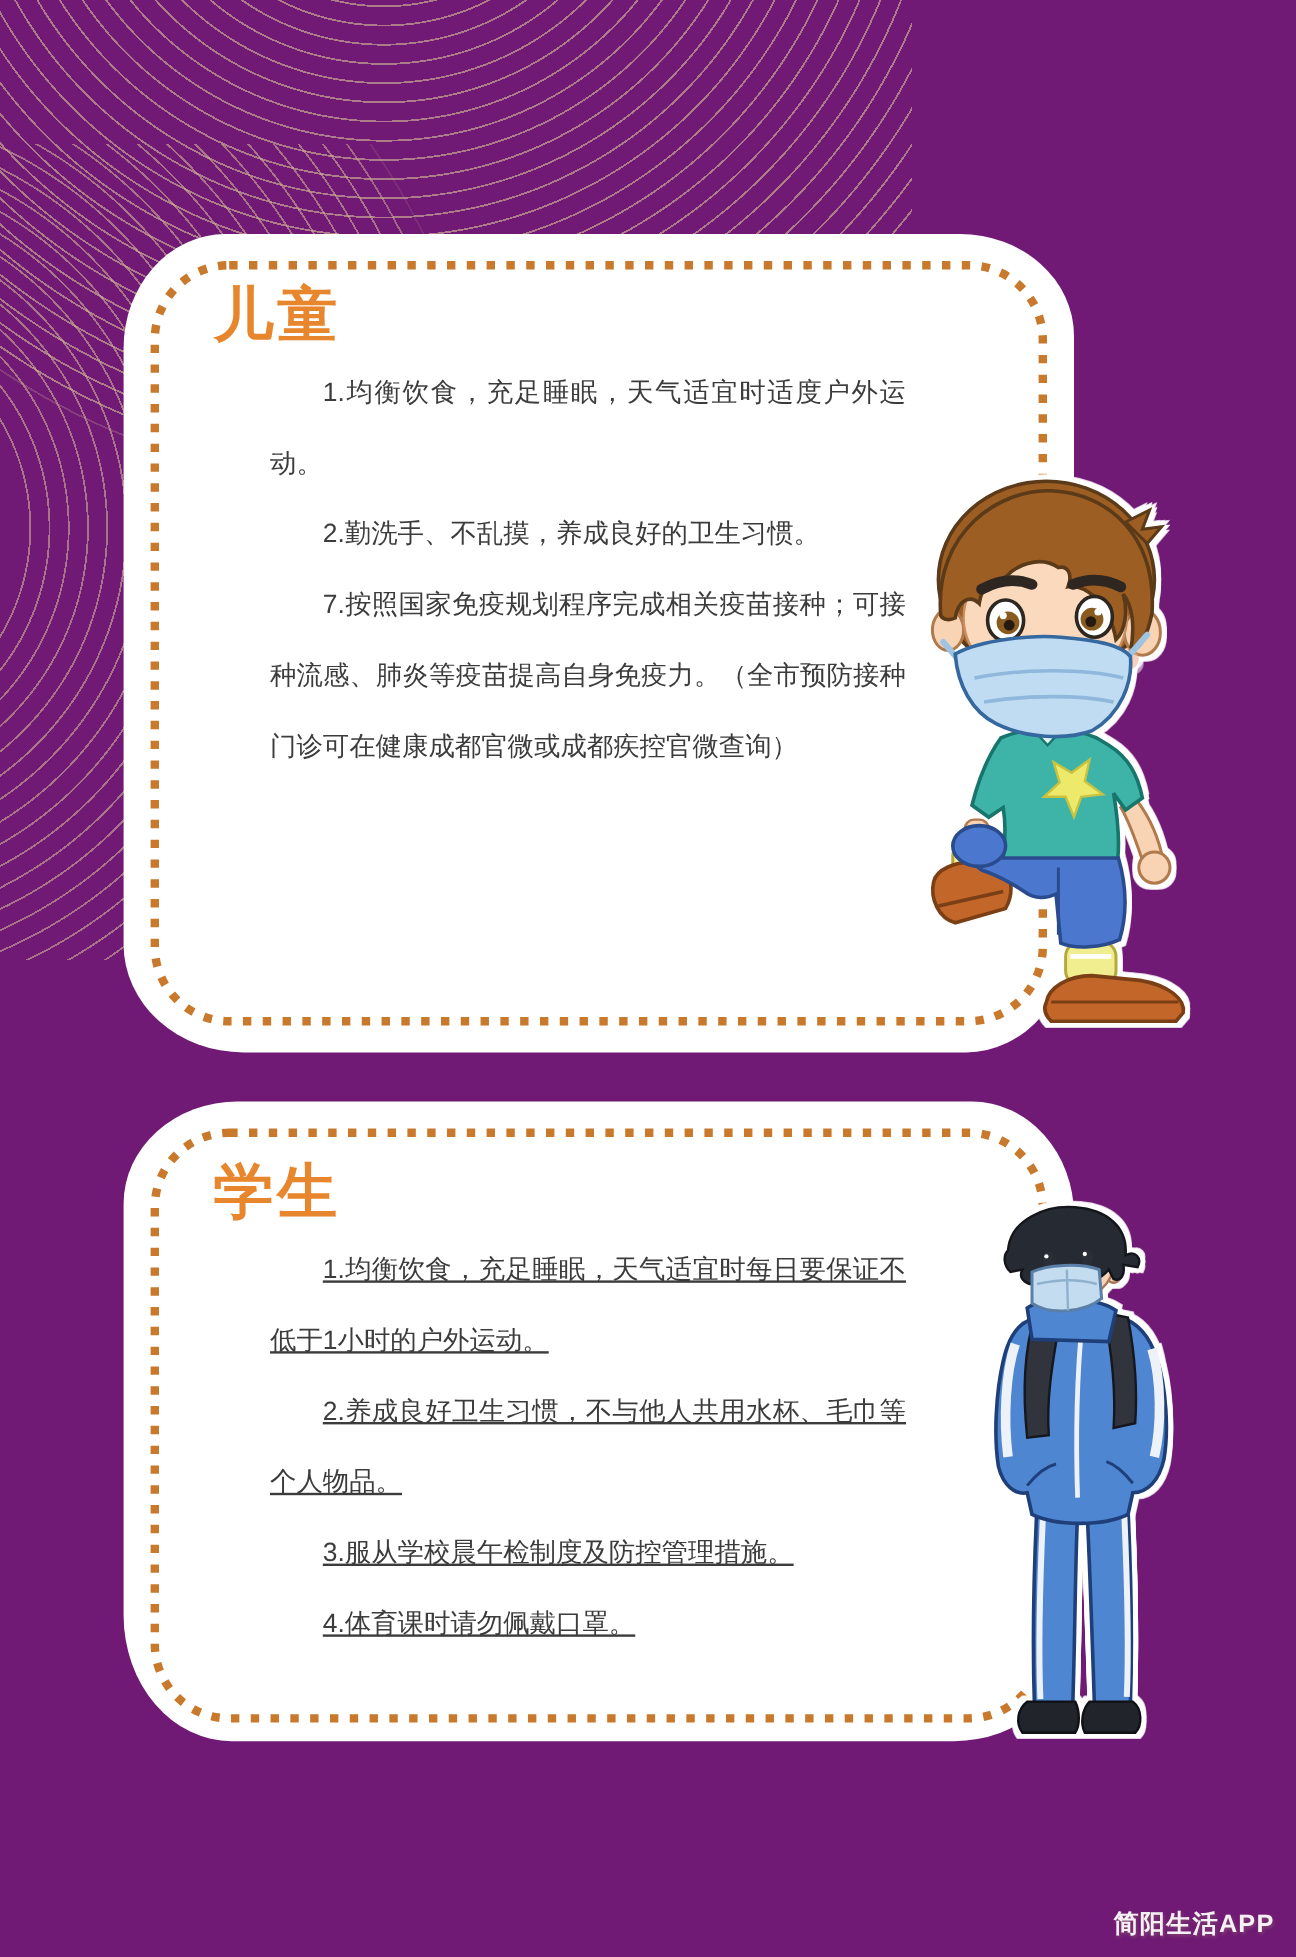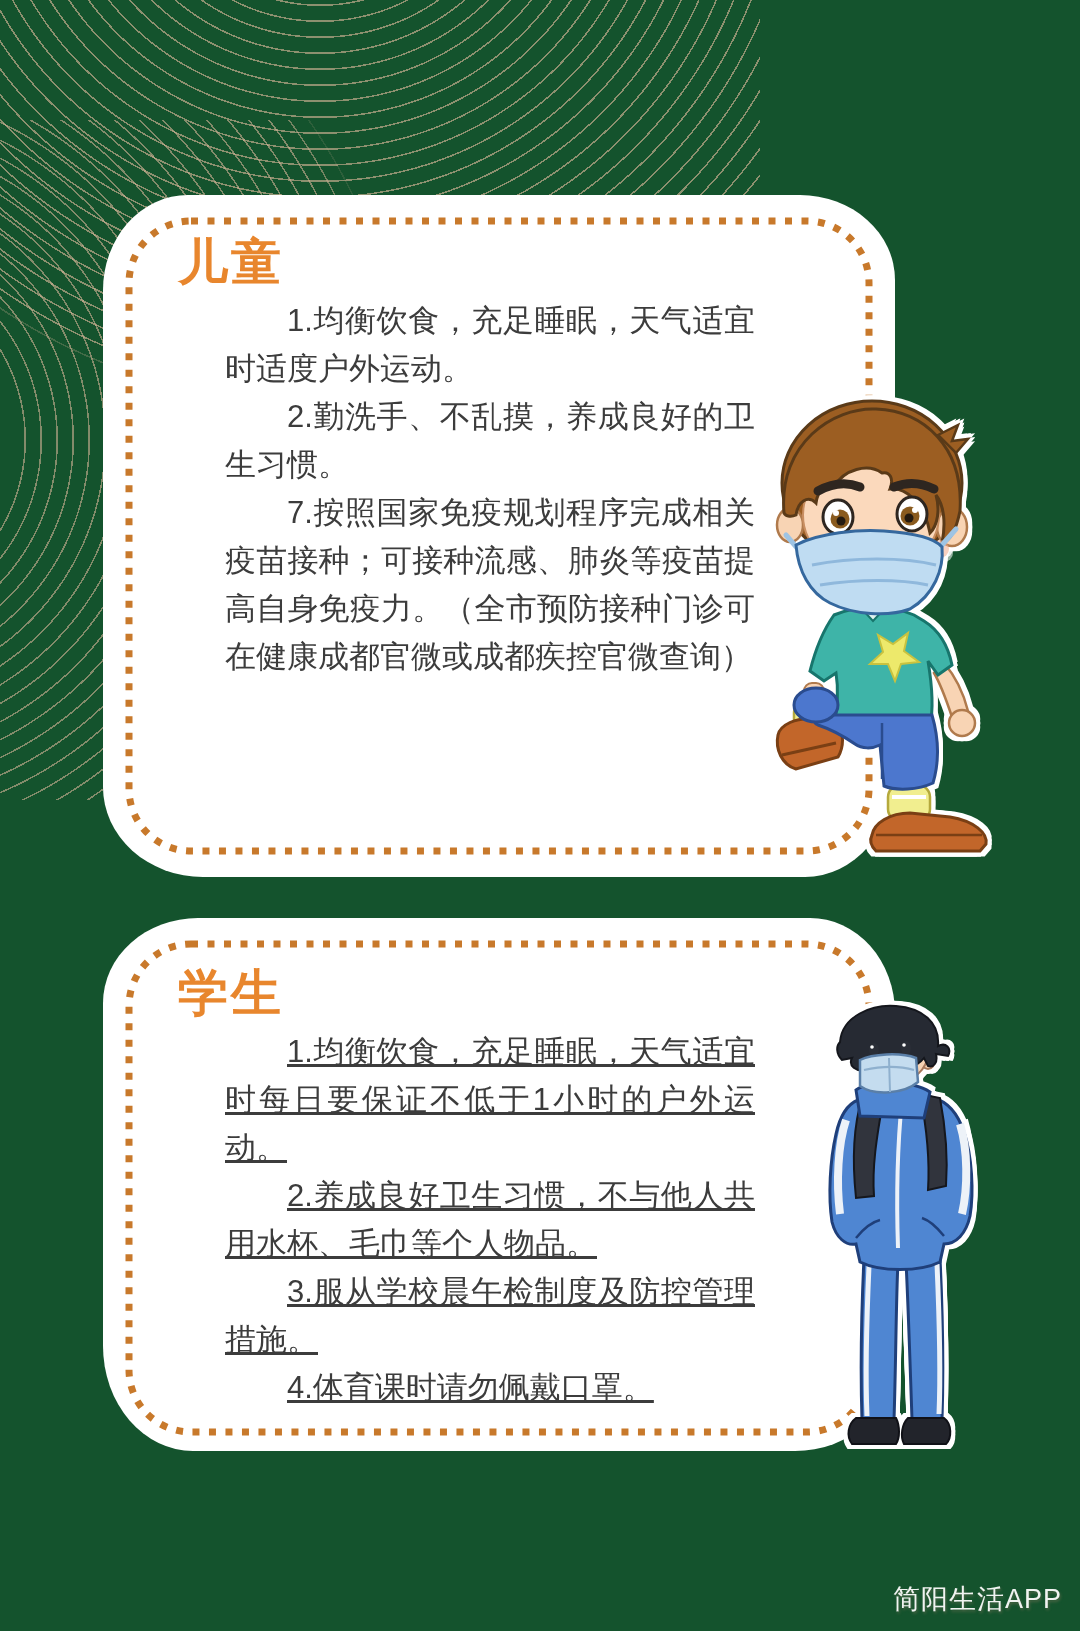--- a/index.html
+++ b/index.html
@@ -4,21 +4,21 @@
 <style>
   html,body{margin:0;padding:0;}
   body{
     font-family:"Liberation Sans","DejaVu Sans",sans-serif;
     background:#cfc4b6;
   }
   .canvas{
     position:relative;
     width:1080px;height:1631px;
     margin:0 auto;
-    background:#14532d;
+    background:#701a75;
     overflow:hidden;
   }
   
   .arcs-a{
     position:absolute;left:0;top:0;width:760px;height:480px;
     background:repeating-radial-gradient(circle at 320px -170px,
       rgba(206,177,148,0) 0 14.5px, rgba(206,177,148,.65) 14.5px 16px);
     -webkit-mask-image:radial-gradient(circle at 320px -170px,transparent 0 150px,#000 152px 560px,transparent 585px);
     mask-image:radial-gradient(circle at 320px -170px,transparent 0 150px,#000 152px 560px,transparent 585px);
     pointer-events:none;
@@ -48,42 +48,42 @@
     overflow:visible;pointer-events:none;
   }
   .card-title{
     position:absolute;left:75px;top:34px;margin:0;
     font-size:50px;font-weight:800;letter-spacing:3px;
     color:#E8862D;
   }
   .card-2 .card-title{top:42px;}
   .card-body{
     position:absolute;left:122px;width:530px;
-    font-size:31px;line-height:48px;color:#3C3C3C;
+    font-size:22px;line-height:59px;color:#3C3C3C;
     text-align:justify;
   }
   .card-1 .card-body{top:102px;}
   .card-2 .card-body{top:110px;text-decoration:underline;}
   .card-body p{margin:0;text-indent:2em;}
   
   .sticker{
     position:absolute;
     filter:drop-shadow(4px 0 0 #fff) drop-shadow(-4px 0 0 #fff)
            drop-shadow(0 4px 0 #fff) drop-shadow(0 -4px 0 #fff);
   }
   .boy{left:742px;top:383px;width:262px;height:472px;}
   .student{left:812px;top:1000px;width:186px;height:452px;}
   .footer{
     position:absolute;left:130px;top:1500px;
     font-size:28px;color:#E09756;white-space:nowrap;
   }
   .footer .pageno{font-weight:bold;color:#DF8132;}
   .watermark{
     position:absolute;right:18px;bottom:14px;
-    font-size:27px;font-weight:normal;letter-spacing:1px;
+    font-size:21px;font-weight:bold;letter-spacing:1px;
     color:rgba(255,255,255,.93);
     text-shadow:1px 2px 3px rgba(150,125,100,.45);
   }
 </style>
 </head>
 <body>
 
 <div class="canvas">
 
   <div class="arcs-a"></div>

